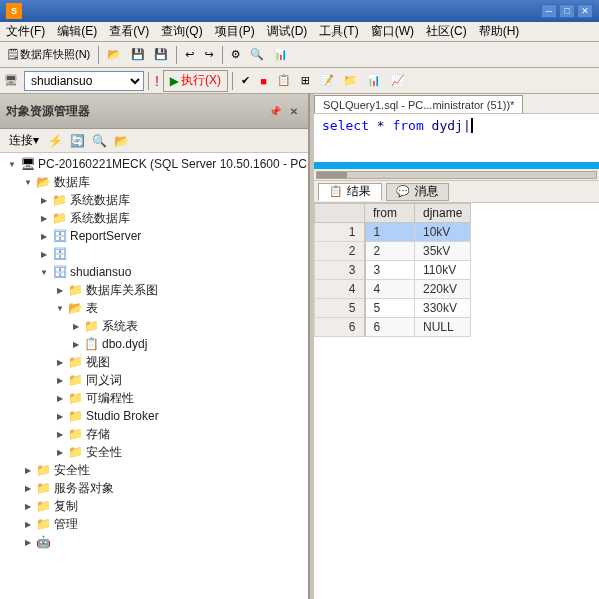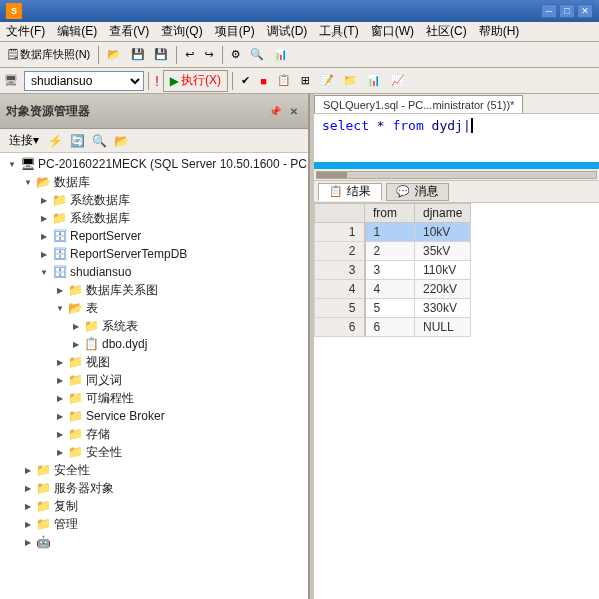--- a/index.html
+++ b/index.html
@@ -453,21 +453,20 @@
           <span class="tree-label">系统数据库</span>
         </div>
         <div class="tree-item" style="padding-left: 36px;">
           <span class="expand-icon" style="font-size: 8px; color: rgb(85, 85, 85);">▶</span>
           <span class="tree-icon" style="color: rgb(64, 128, 192);">🗄</span>
           <span class="tree-label">ReportServer</span>
         </div>
         <div class="tree-item" style="padding-left: 36px;">
           <span class="expand-icon" style="font-size: 8px; color: rgb(85, 85, 85);">▶</span>
           <span class="tree-icon" style="color: rgb(64, 128, 192);">🗄</span>
-          <span class="tree-label">ReportServerTempDB</span>
         </div>
         <div class="tree-item" style="padding-left: 36px;">
           <span class="expand-icon" style="font-size: 8px; color: rgb(85, 85, 85);">▼</span>
           <span class="tree-icon" style="color: rgb(64, 128, 192);">🗄</span>
           <span class="tree-label">shudiansuo</span>
         </div>
         <div class="tree-item" style="padding-left: 52px;">
           <span class="expand-icon" style="font-size: 8px; color: rgb(85, 85, 85);">▶</span>
           <span class="tree-icon">📁</span>
           <span class="tree-label">数据库关系图</span>
@@ -498,21 +497,21 @@
           <span class="tree-label">同义词</span>
         </div>
         <div class="tree-item" style="padding-left: 52px;">
           <span class="expand-icon" style="font-size: 8px; color: rgb(85, 85, 85);">▶</span>
           <span class="tree-icon">📁</span>
           <span class="tree-label">可编程性</span>
         </div>
         <div class="tree-item" style="padding-left: 52px;">
           <span class="expand-icon" style="font-size: 8px; color: rgb(85, 85, 85);">▶</span>
           <span class="tree-icon">📁</span>
-          <span class="tree-label">Service Broker</span>
+          <span class="tree-label">Studio Broker</span>
         </div>
         <div class="tree-item" style="padding-left: 52px;">
           <span class="expand-icon" style="font-size: 8px; color: rgb(85, 85, 85);">▶</span>
           <span class="tree-icon">📁</span>
           <span class="tree-label">存储</span>
         </div>
         <div class="tree-item" style="padding-left: 52px;">
           <span class="expand-icon" style="font-size: 8px; color: rgb(85, 85, 85);">▶</span>
           <span class="tree-icon">📁</span>
           <span class="tree-label">安全性</span>

